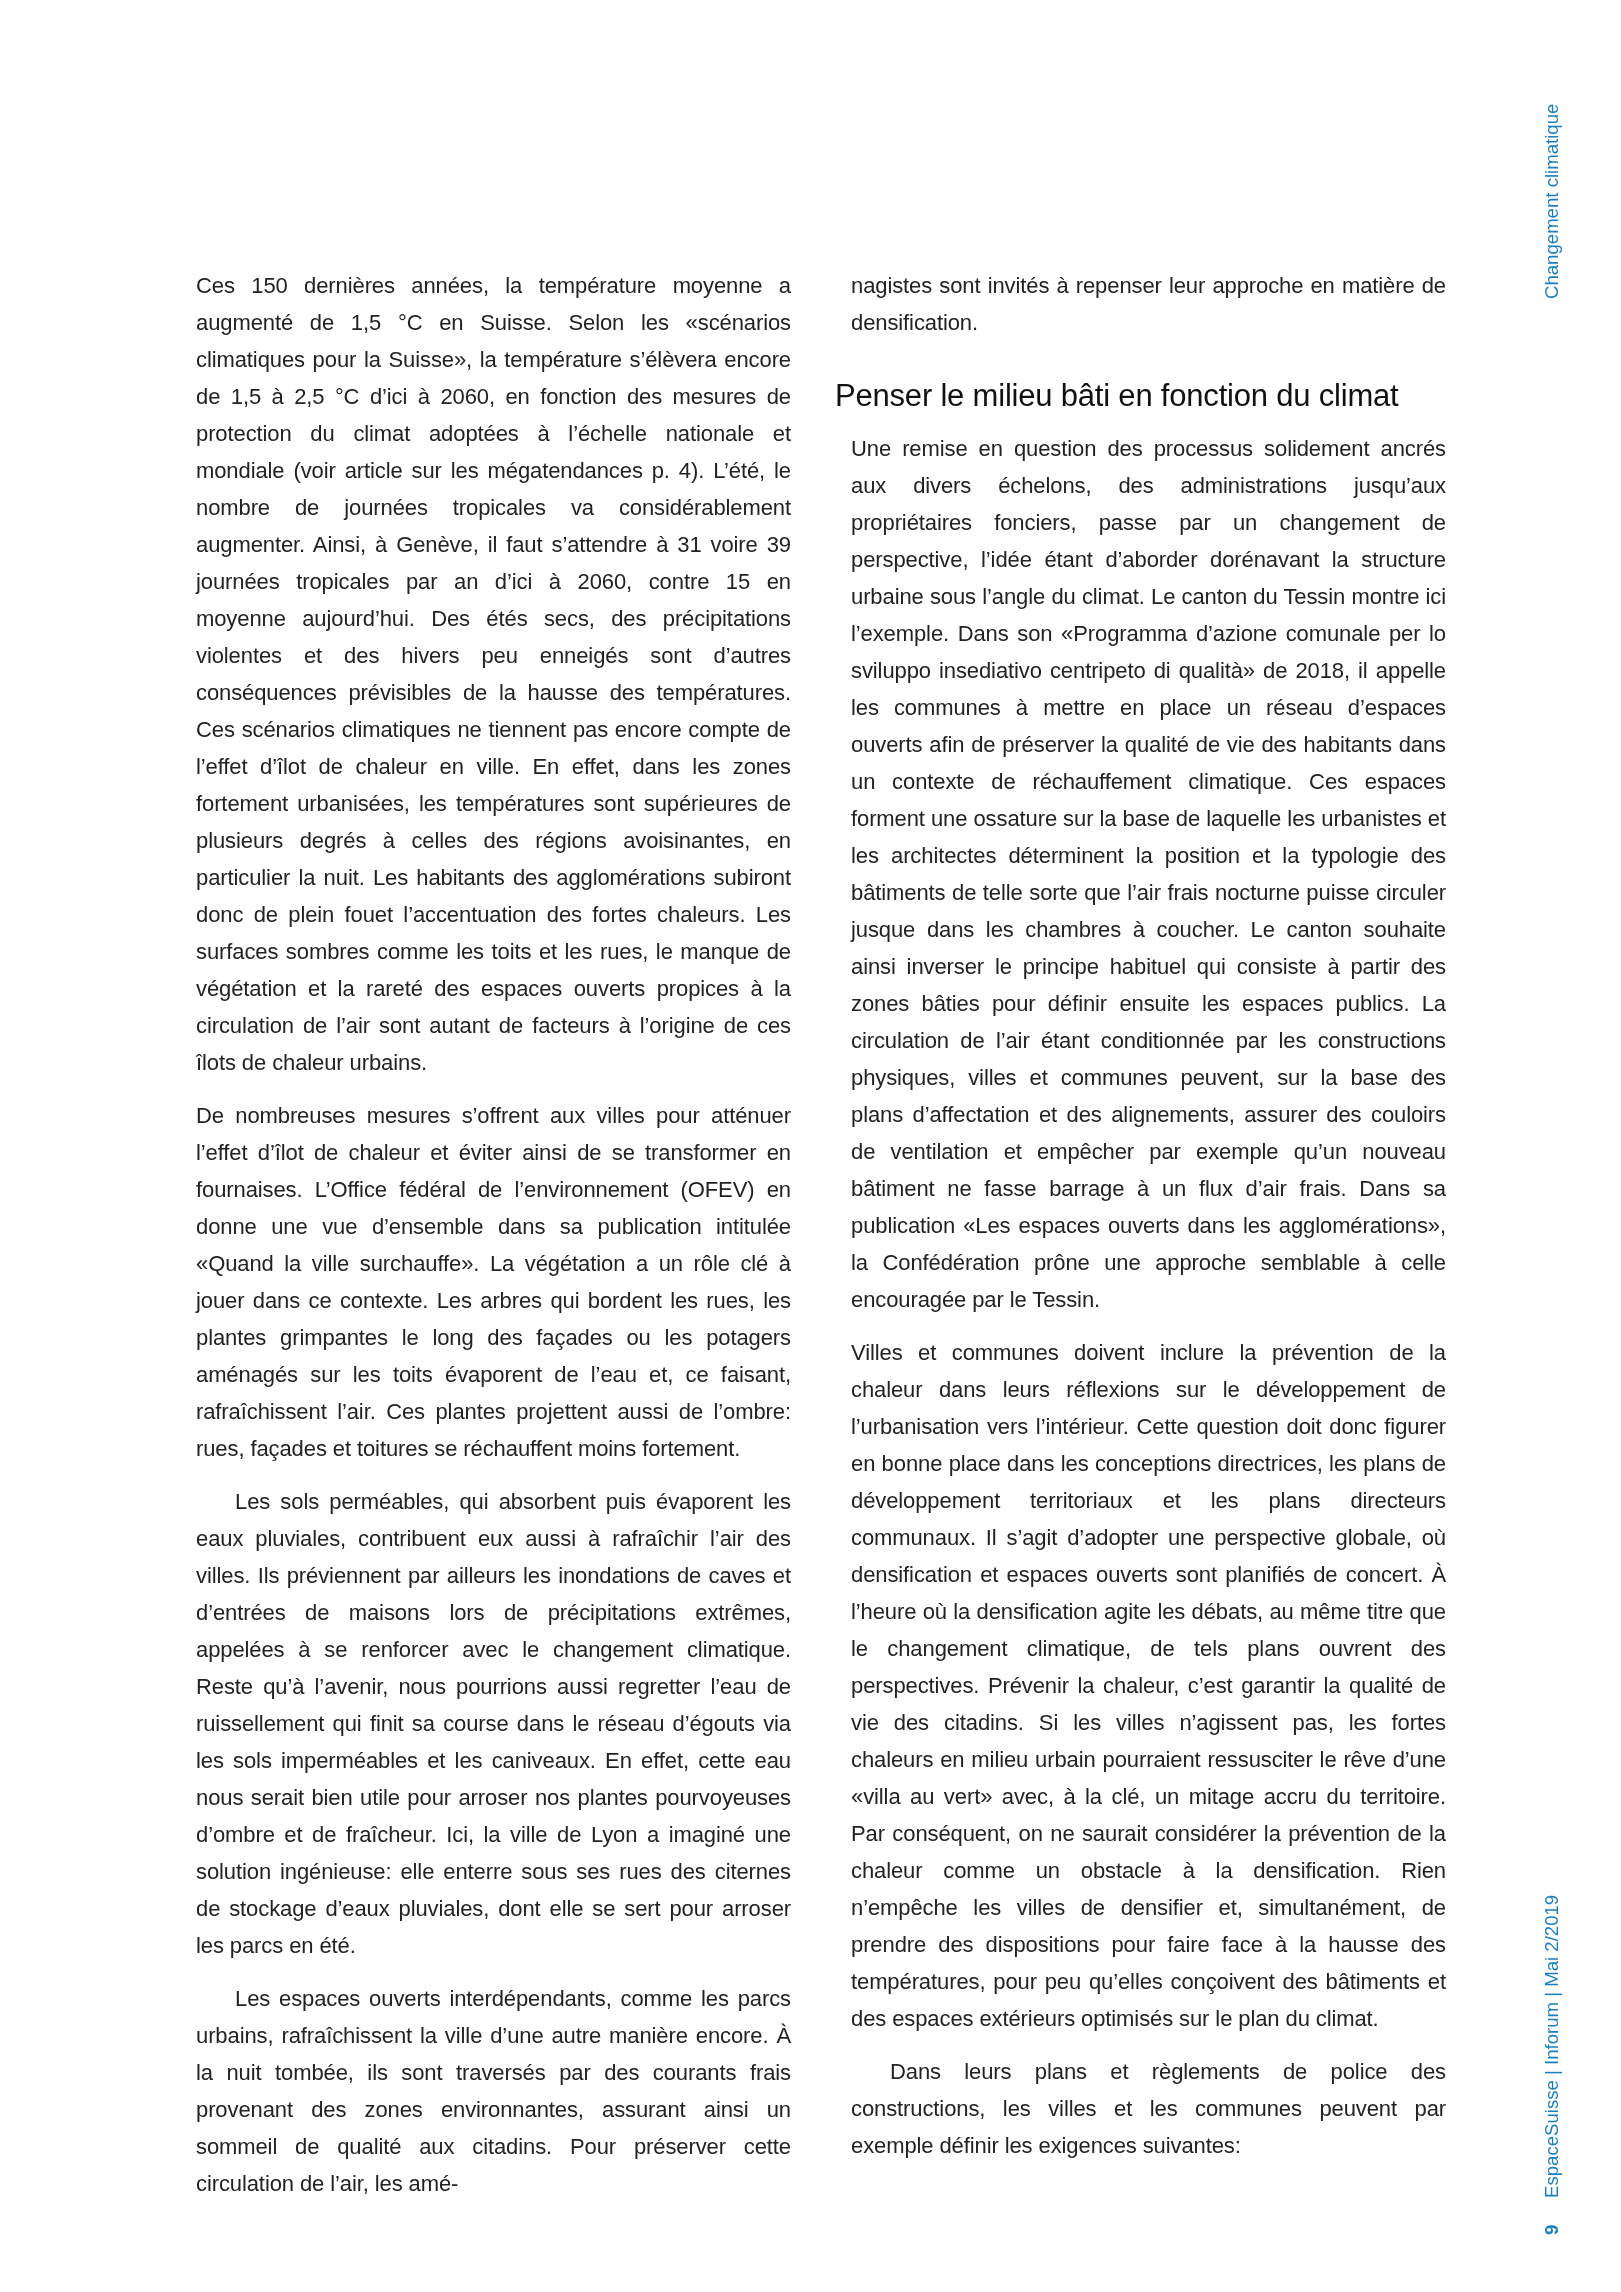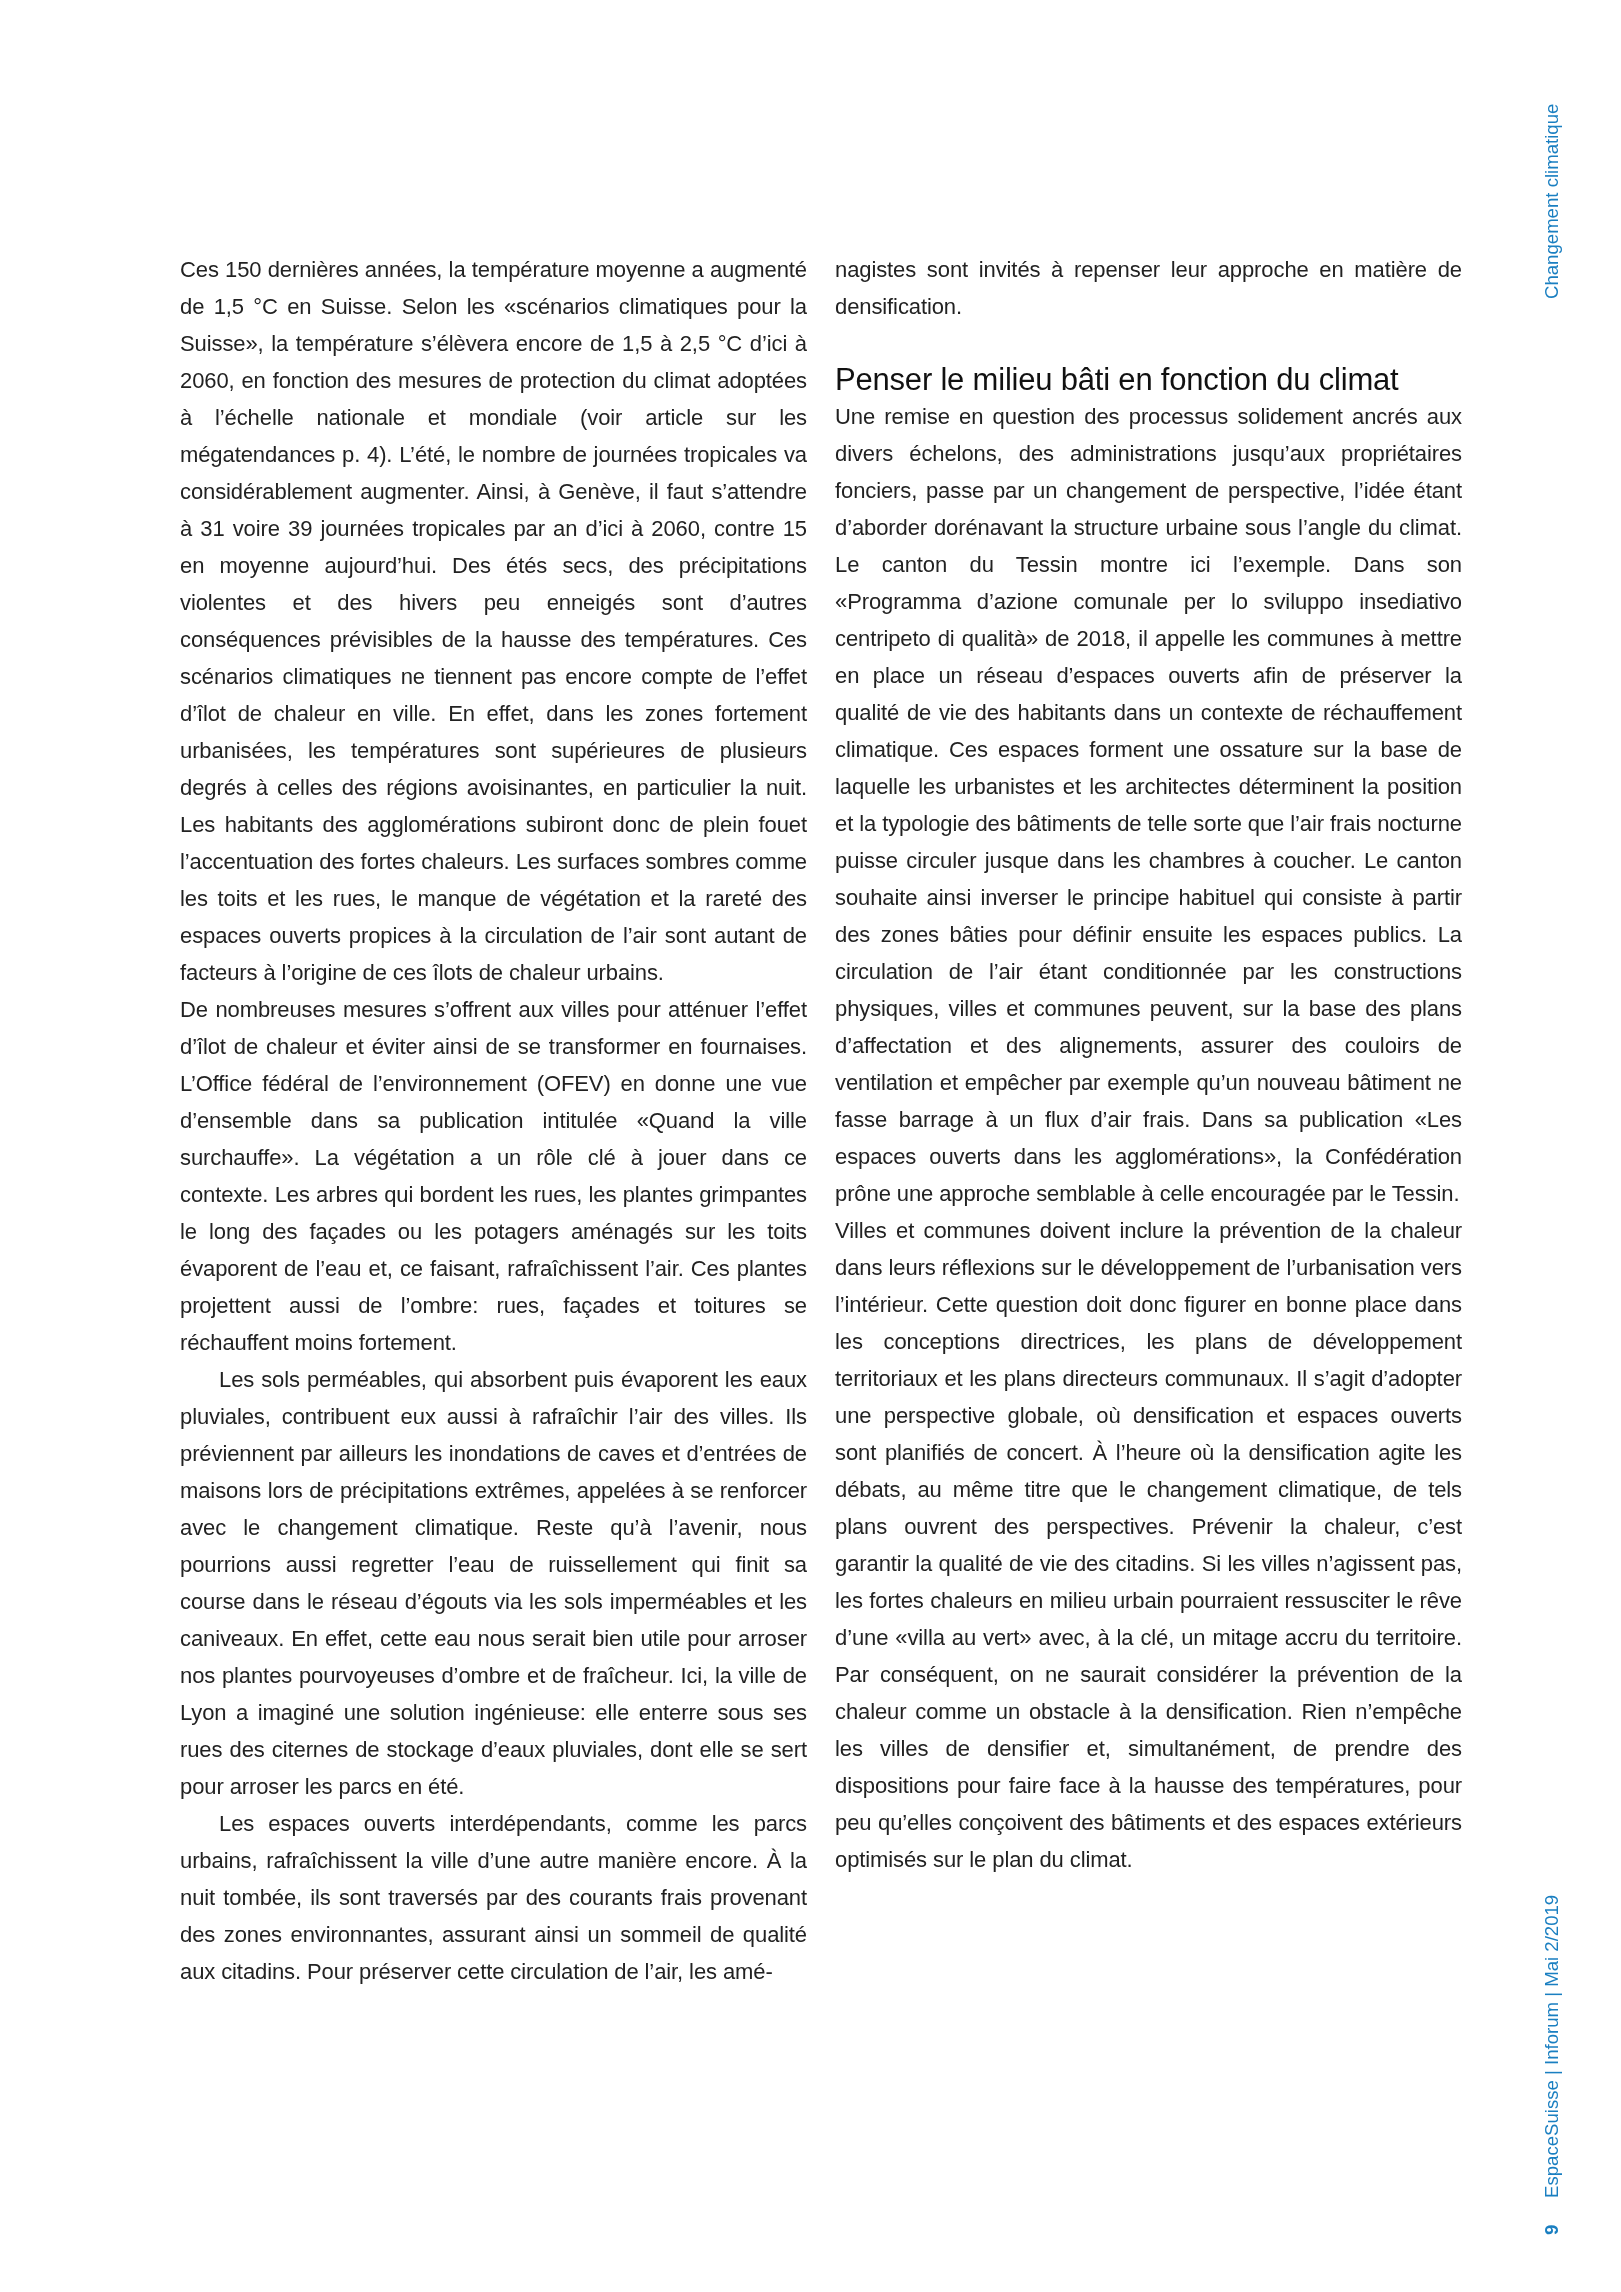--- a/index.html
+++ b/index.html
@@ -22,21 +22,21 @@
       font-size: 22px;
       line-height: 37px;
       text-align: justify;
       hyphens: manual;
       font-weight: normal;
       letter-spacing: -0.1px;
     }
     .col-left { left: 180px; }
     .col-right { left: 835px; }
     .col-left p, .col-right p {
-      margin: 0;
+      margin: 16px;
     }
     .indent { text-indent: 39px; }
     h2.section-heading {
       font-size: 31px;
       font-weight: normal;
       color: #111111;
       margin: 36px 0 0 0;
       line-height: 37px;
       letter-spacing: -0.2px;
       text-align: left;
@@ -87,19 +87,20 @@
   <p>De nombreuses mesures s’offrent aux villes pour atténuer l’effet d’îlot de chaleur et éviter ainsi de se transformer en fournaises. L’Office fédéral de l’environnement (OFEV) en donne une vue d’ensemble dans sa publication intitulée «Quand la ville surchauffe». La végétation a un rôle clé à jouer dans ce contexte. Les arbres qui bordent les rues, les plantes grimpantes le long des façades ou les potagers aménagés sur les toits évaporent de l’eau et, ce faisant, rafraîchissent l’air. Ces plantes projettent aussi de l’ombre: rues, façades et toitures se réchauffent moins fortement.</p>
   <p class="indent">Les sols perméables, qui absorbent puis évaporent les eaux pluviales, contribuent eux aussi à rafraîchir l’air des villes. Ils préviennent par ailleurs les inondations de caves et d’entrées de maisons lors de précipitations extrêmes, appelées à se renforcer avec le changement climatique. Reste qu’à l’avenir, nous pourrions aussi regretter l’eau de ruissellement qui finit sa course dans le réseau d’égouts via les sols imperméables et les caniveaux. En effet, cette eau nous serait bien utile pour arroser nos plantes pourvoyeuses d’ombre et de fraîcheur. Ici, la ville de Lyon a imaginé une solution ingénieuse: elle enterre sous ses rues des citernes de stockage d’eaux pluviales, dont elle se sert pour arroser les parcs en été.</p>
   <p class="indent">Les espaces ouverts interdépendants, comme les parcs urbains, rafraîchissent la ville d’une autre manière encore. À la nuit tombée, ils sont traversés par des courants frais provenant des zones environnantes, assurant ainsi un sommeil de qualité aux citadins. Pour préserver cette circulation de l’air, les amé-</p>
 </div>
 
 <div class="column col-right">
   <p>nagistes sont invités à repenser leur approche en matière de densification.</p>
   <h2 class="section-heading">Penser le milieu bâti en fonction du climat</h2>
   <p>Une remise en question des processus solidement ancrés aux divers échelons, des administrations jusqu’aux propriétaires fonciers, passe par un changement de perspective, l’idée étant d’aborder dorénavant la structure urbaine sous l’angle du climat. Le canton du Tessin montre ici l’exemple. Dans son «Programma d’azione comunale per lo sviluppo insediativo centripeto di qualità» de 2018, il appelle les communes à mettre en place un réseau d’espaces ouverts afin de préserver la qualité de vie des habitants dans un contexte de réchauffement climatique. Ces espaces forment une ossature sur la base de laquelle les urbanistes et les architectes déterminent la position et la typologie des bâtiments de telle sorte que l’air frais nocturne puisse circuler jusque dans les chambres à coucher. Le canton souhaite ainsi inverser le principe habituel qui consiste à partir des zones bâties pour définir ensuite les espaces publics. La circulation de l’air étant conditionnée par les constructions physiques, villes et communes peuvent, sur la base des plans d’affectation et des alignements, assurer des couloirs de ventilation et empêcher par exemple qu’un nouveau bâtiment ne fasse barrage à un flux d’air frais. Dans sa publication «Les espaces ouverts dans les agglomérations», la Confédération prône une approche semblable à celle encouragée par le Tessin.</p>
   <p>Villes et communes doivent inclure la prévention de la chaleur dans leurs réflexions sur le développement de l’urbanisation vers l’intérieur. Cette question doit donc figurer en bonne place dans les conceptions directrices, les plans de développement territoriaux et les plans directeurs communaux. Il s’agit d’adopter une perspective globale, où densification et espaces ouverts sont planifiés de concert. À l’heure où la densification agite les débats, au même titre que le changement climatique, de tels plans ouvrent des perspectives. Prévenir la chaleur, c’est garantir la qualité de vie des citadins. Si les villes n’agissent pas, les fortes chaleurs en milieu urbain pourraient ressusciter le rêve d’une «villa au vert» avec, à la clé, un mitage accru du territoire. Par conséquent, on ne saurait considérer la prévention de la chaleur comme un obstacle à la densification. Rien n’empêche les villes de densifier et, simultanément, de prendre des dispositions pour faire face à la hausse des températures, pour peu qu’elles conçoivent des bâtiments et des espaces extérieurs optimisés sur le plan du climat.</p>
+  <p class="indent">Dans leurs plans et règlements de police des constructions, les villes et les communes peuvent par exemple définir les exigences suivantes:</p>
 </div>
 
 <div class="side-footer">
   <span class="page-number">9</span>
   <span class="footer-text">EspaceSuisse | Inforum | Mai 2/2019</span>
 </div>
 
 
 </body></html>

